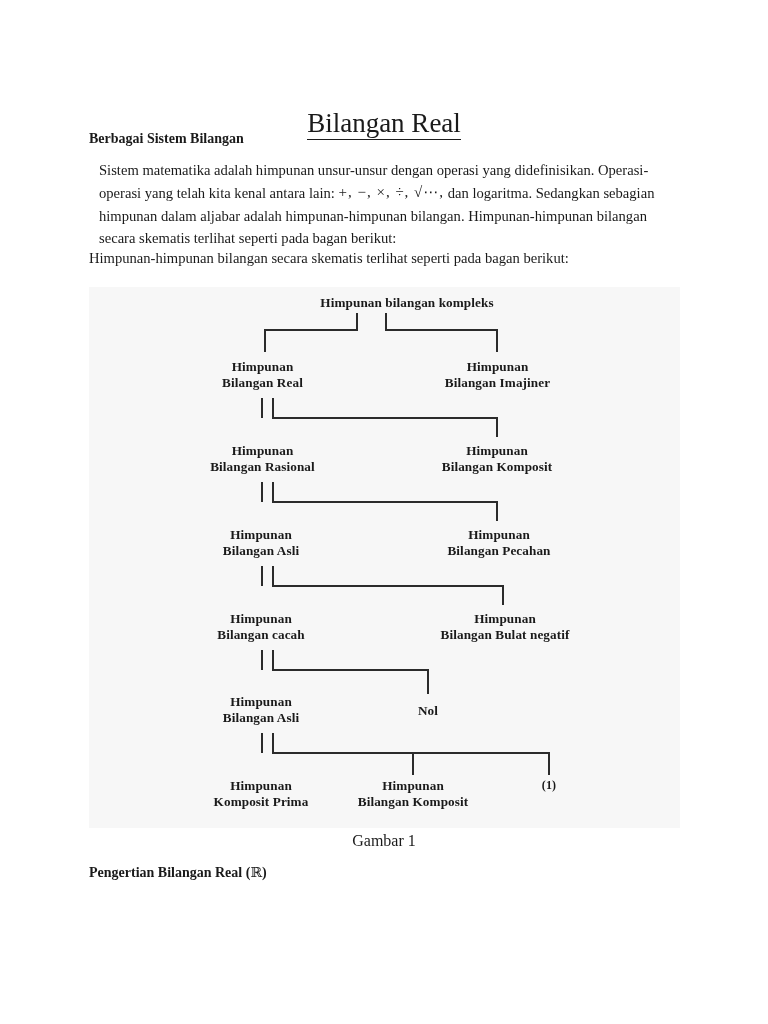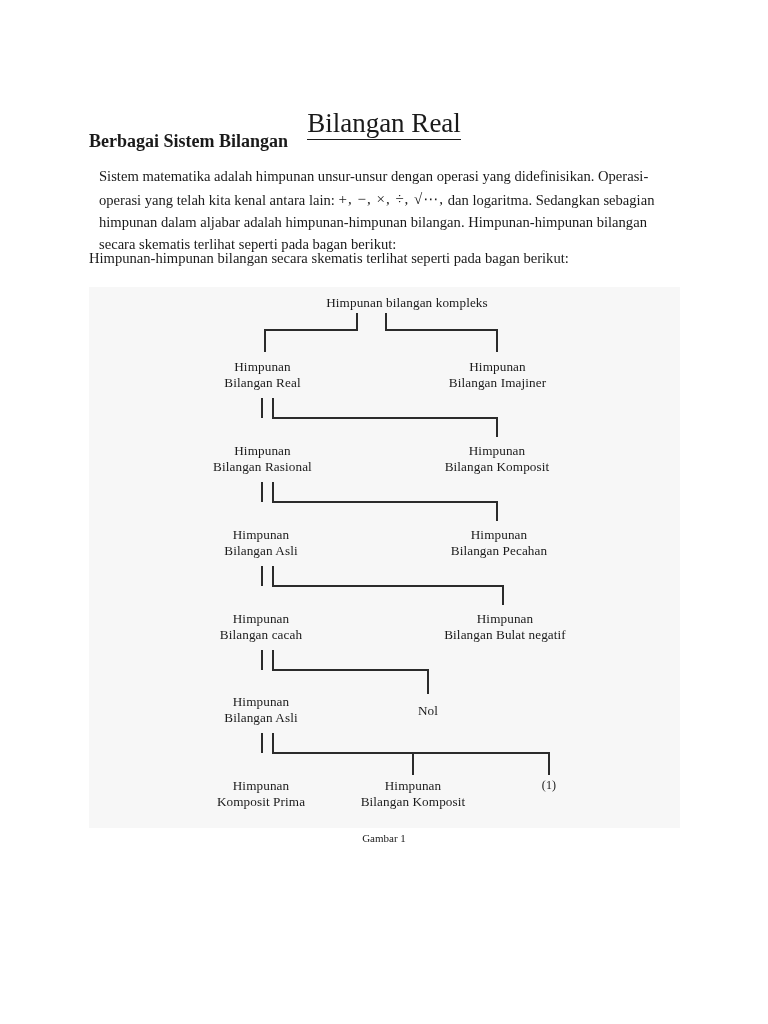--- a/index.html
+++ b/index.html
@@ -43,21 +43,21 @@
     position: absolute;
     left: 89px;
     width: 582px;
     font-size: 14.6px;
     line-height: 1.52;
     text-align: left;
   }
   #intro-block { top: 128px; }
   .sec-heading {
     font-weight: bold;
-    font-size: 18px;
+    font-size: 14px;
     margin: 0 0 2px 0;
   }
   .para { margin: 10px; }
   .math-inline {
     font-family: "Liberation Serif", "DejaVu Serif", serif;
     font-size: 15px;
     letter-spacing: 1px;
     vertical-align: 1px;
   }
 
@@ -87,29 +87,29 @@
     pointer-events: none;
   }
   .node {
     position: absolute;
     text-align: center;
     font-size: 13.2px;
     line-height: 1.18;
     white-space: nowrap;
     letter-spacing: 0.1px;
   }
-  .node .l1, .node .l2 { display: block; }
+  .node .l1, .node .l2 { display: block; font-weight: bold; }
 
   .caption {
     position: absolute;
     left: 0;
     top: 832px;
     width: 768px;
     text-align: center;
-    font-size: 11px;
+    font-size: 16px;
   }
 
   
   #bottom-block { top: 862px; }
   .bb-r {
     font-family: "DejaVu Serif", serif;
     font-weight: normal;
   }
 </style>
 </head>
@@ -222,15 +222,16 @@
     <span class="l2">Bilangan Komposit</span>
   </div>
 
   <div class="node" style="left:524px; top:778px; width:50px; font-size:12px;">
     <span class="l1">(1)</span>
   </div>
 
   <div class="caption">Gambar 1</div>
 
   <div class="textblock" id="bottom-block">
+    <div class="sec-heading"><span>Pengertian Bilangan Real (</span><span class="bb-r">ℝ</span><span>)</span></div>
   </div>
 
 </div>
 
 </body></html>

